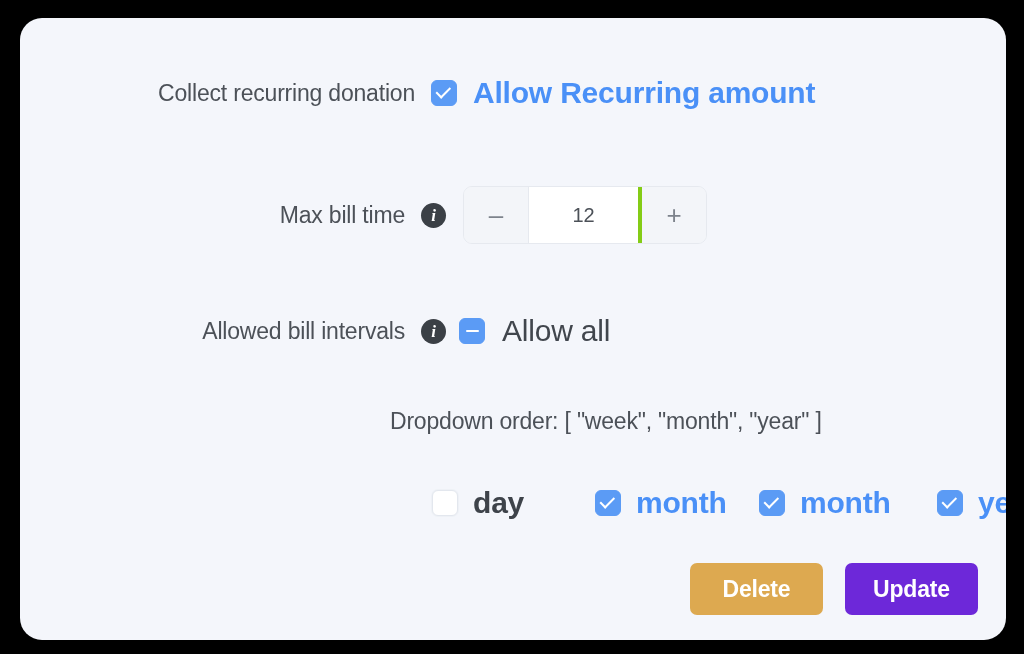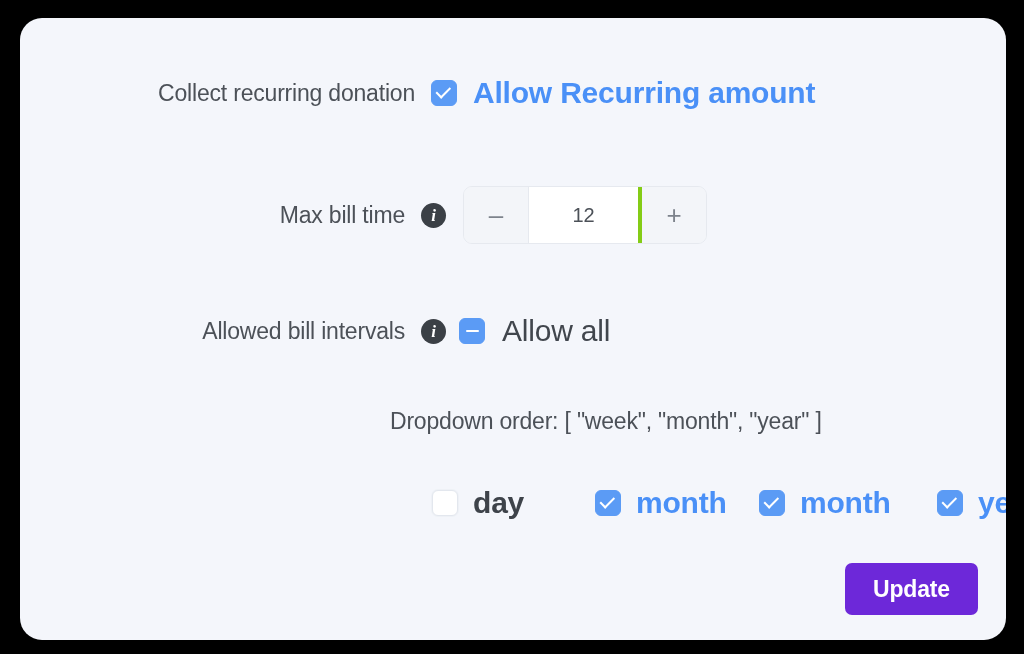--- a/index.html
+++ b/index.html
@@ -267,18 +267,19 @@
         <div class="interval-item">
           <span class="cb checked">
             <span class="tick"></span>
           </span>
           <span class="cb-label blue">year</span>
         </div>
 
       </div>
 
       <div class="actions">
+        <button class="btn btn-delete" type="button">Delete</button>
         <button class="btn btn-update" type="button">Update</button>
       </div>
 
     </div>
   </div>
 </div>
 
 </body></html>

